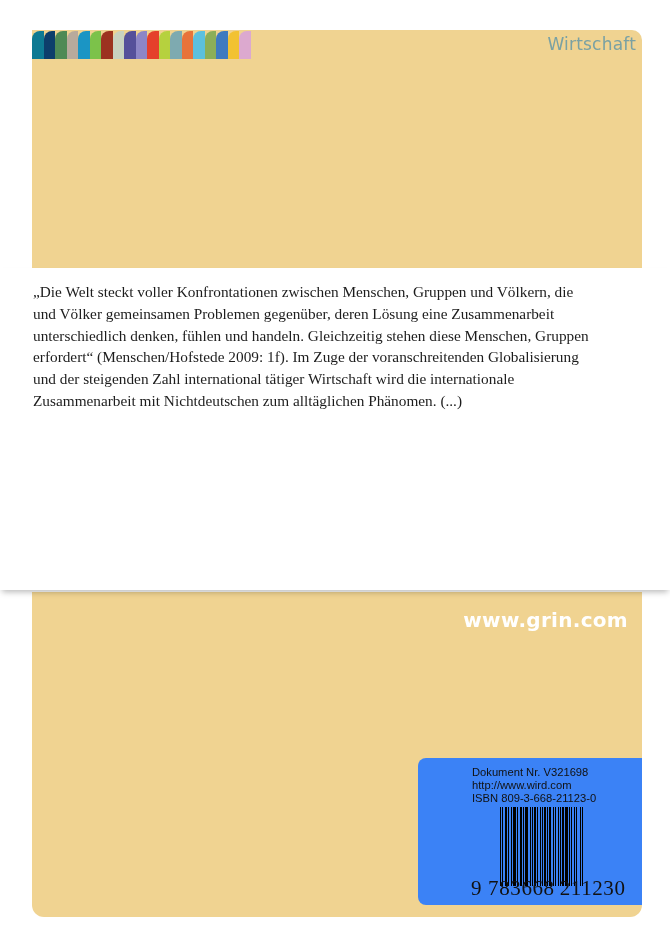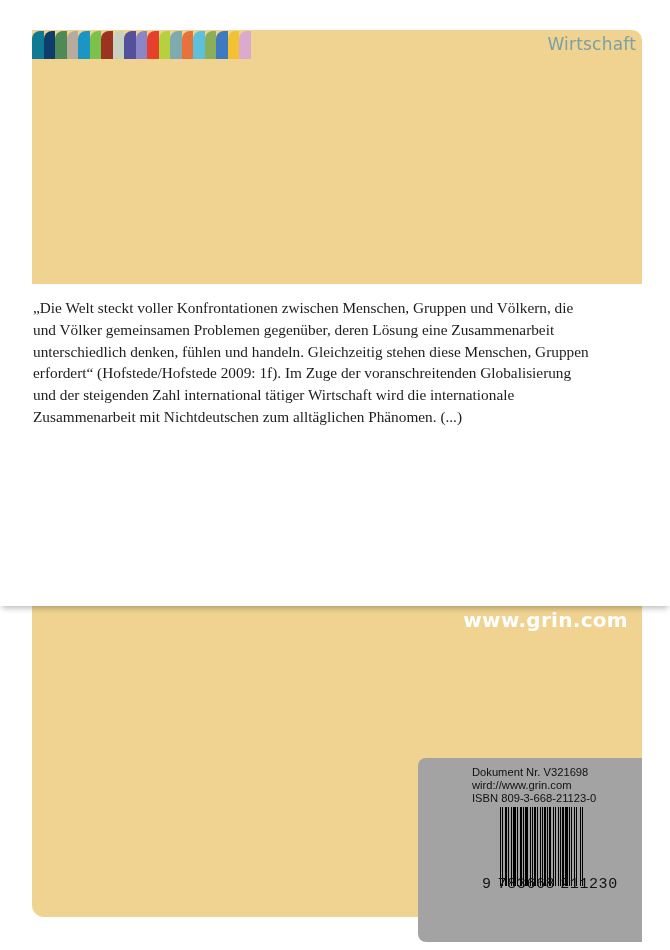--- a/index.html
+++ b/index.html
@@ -15,50 +15,50 @@
     position: absolute; left: 0; top: 1px; height: 28px; display: flex;
   }
   .stripe {
     width: 11.5px; height: 28px; border-top-left-radius: 8px; margin-right: 0;
   }
   .category-label {
     position: absolute; right: 6px; top: 4px;
     font-family: "DejaVu Sans", sans-serif; font-size: 17px; color: #7aa1a3; letter-spacing: 0.2px;
   }
   .text-band {
-    position: absolute; left: 0; top: 284px; width: 670px; height: 322px; background: #ffffff;
+    position: absolute; left: 0; top: 268px; width: 670px; height: 322px; background: #ffffff;
     box-shadow: 0 4px 6px -2px rgba(0,0,0,0.28);
     z-index: 2;
   }
   .blurb {
     position: absolute; left: 33px; top: 13px; width: 610px; margin: 0;
     font-family: "Liberation Serif", serif; font-size: 15.3px; line-height: 21.8px; color: #1c1c1c;
   }
   .blurb span { display: block; white-space: nowrap; }
   .bottom-panel {
     position: absolute; left: 32px; top: 592px; width: 610px; height: 325px;
     background: #f0d391; border-bottom-left-radius: 12px; border-bottom-right-radius: 12px;
   }
   .site-url {
     position: absolute; right: 14px; top: 16px; font-family: "DejaVu Sans", sans-serif;
     font-weight: bold; font-size: 20px; color: #ffffff; letter-spacing: 0.3px;
   }
   .barcode-box {
-    position: absolute; left: 386px; top: 166px; width: 224px; height: 184px; background: #a3a3a3;
+    position: absolute; left: 386px; top: 166px; width: 224px; height: 147px; background: #3b82f6;
     border-top-left-radius: 8px; border-bottom-left-radius: 8px; border-bottom-right-radius: 0;
   }
   .doc-info { position: absolute; left: 54px; top: 8px; font-family: "Liberation Sans", sans-serif; font-size: 11.2px; line-height: 12.8px; color: #111; }
   .doc-info span { display: block; }
   .barcode {
     position: absolute; left: 82px; top: 49px; width: 128px; height: 79px; display: flex; align-items: stretch;
   }
   .barcode .bar { background: #000; height: 100%; }
   .barcode .gap { height: 100%; }
   .barcode-digits {
-    position: absolute; left: 64px; top: 118px; font-family: Liberation Mono, monospace; font-size: 15px;
+    position: absolute; left: 53px; top: 118px; font-family: Liberation Serif, serif; font-size: 21px;
     color: #111; letter-spacing: 0.6px; background: transparent;
   }
   .barcode-digits .lead { margin-right: 6px; }
   .barcode-digits .grp { margin-right: 5px; }
 </style>
 </head>
 <body>
 
 <div class="top-panel">
   <div class="stripes" id="stripes">
@@ -83,32 +83,32 @@
       <div class="stripe" style="background: rgb(220, 169, 207);"></div>
     </div>
   <div class="category-label">Wirtschaft</div>
 </div>
 
 <div class="text-band">
   <p class="blurb">
     <span>„Die Welt steckt voller Konfrontationen zwischen Menschen, Gruppen und Völkern, die</span>
     <span>und Völker gemeinsamen Problemen gegenüber, deren Lösung eine Zusammenarbeit</span>
     <span>unterschiedlich denken, fühlen und handeln. Gleichzeitig stehen diese Menschen, Gruppen</span>
-    <span>erfordert“ (Hofstede/Hofstede 2009: 1f). Im Zuge der voranschreitenden Globalisierung</span>
+    <span>erfordert“ (Menschen/Hofstede 2009: 1f). Im Zuge der voranschreitenden Globalisierung</span>
     <span>und der steigenden Zahl international tätiger Wirtschaft wird die internationale</span>
     <span>Zusammenarbeit mit Nichtdeutschen zum alltäglichen Phänomen. (...)</span>
   </p>
 </div>
 
 <div class="bottom-panel">
   <div class="site-url">www.grin.com</div>
   <div class="barcode-box">
     <div class="doc-info">
       <span>Dokument Nr. V321698</span>
-      <span>wird://www.grin.com</span>
+      <span>http://www.wird.com</span>
       <span>ISBN 809-3-668-21123-0</span>
     </div>
     <div class="barcode" id="barcode">
         <div class="bar" style="width: 1px;"></div>
         <div class="gap" style="width: 1px;"></div>
         <div class="bar" style="width: 1px;"></div>
         <div class="gap" style="width: 2px;"></div>
         <div class="bar" style="width: 2px;"></div>
         <div class="gap" style="width: 1px;"></div>
         <div class="bar" style="width: 1px;"></div>

